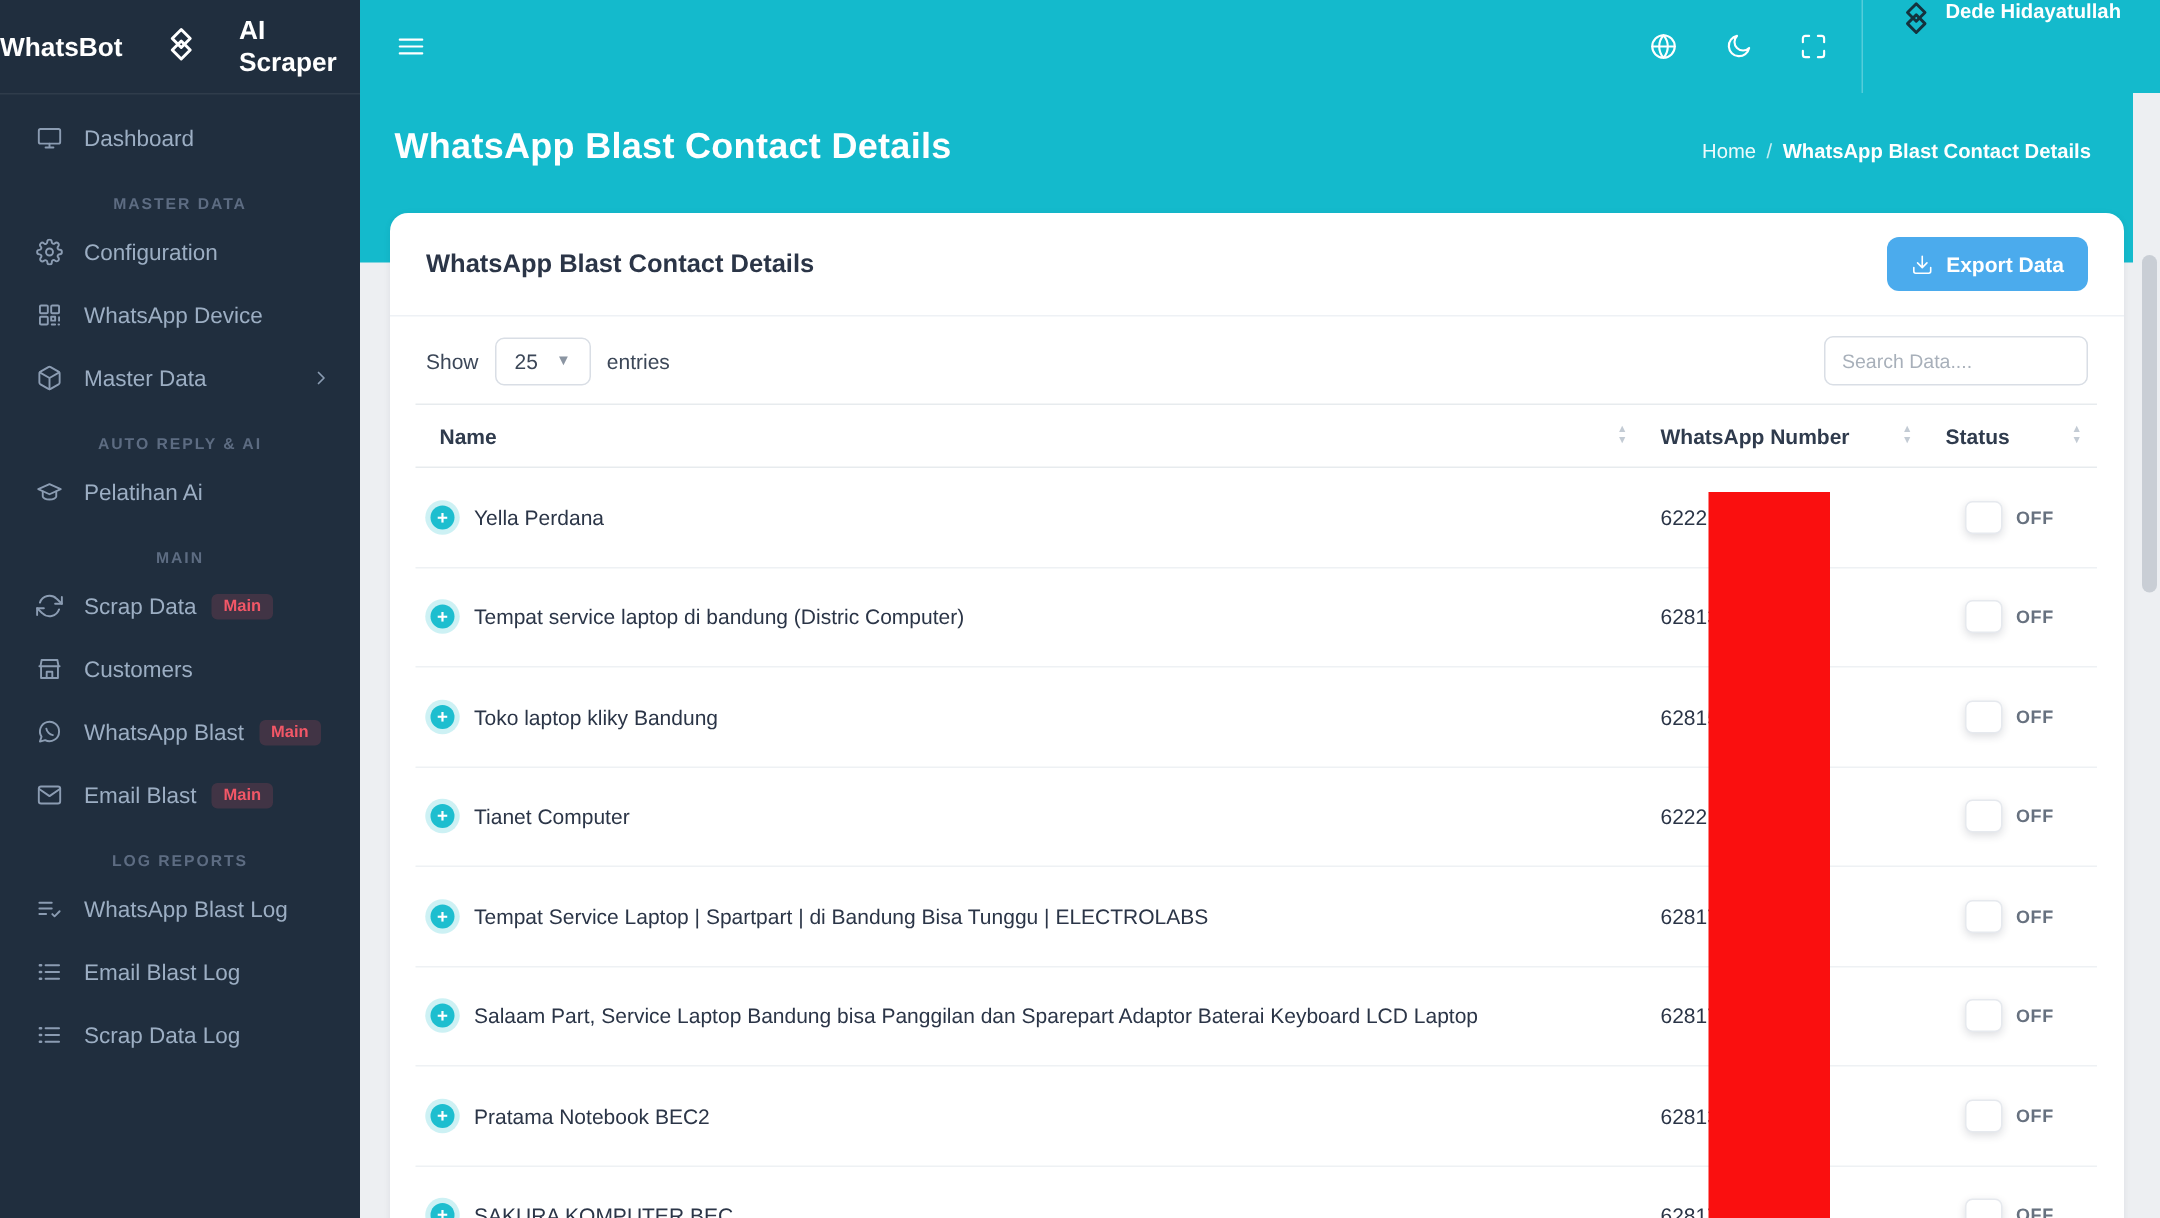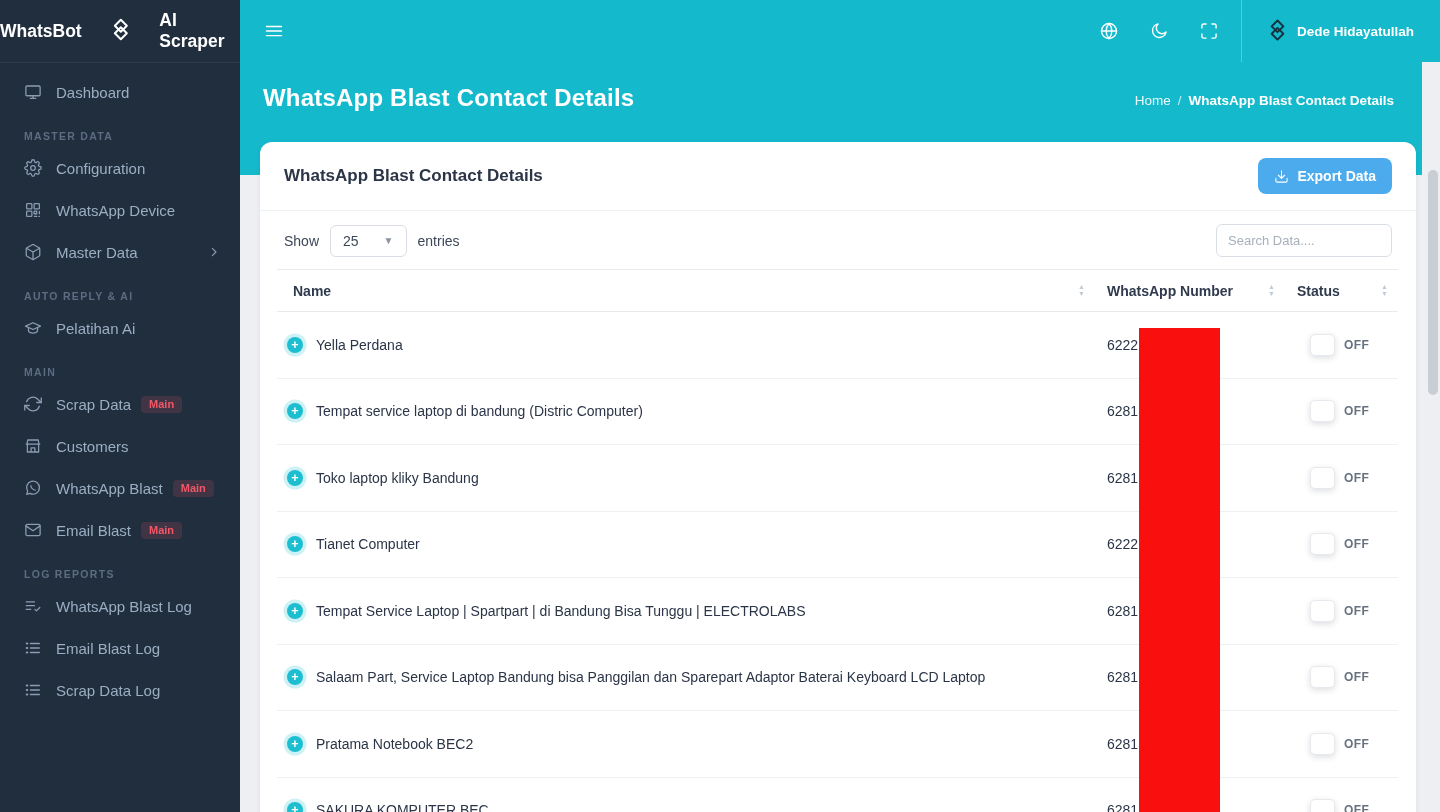--- a/index.html
+++ b/index.html
@@ -9,35 +9,35 @@
     -webkit-font-smoothing:antialiased;
   }
   .icn{display:inline-flex;}
   .icn svg{width:100%;height:100%;}
 
   
   .sidebar{position:absolute;left:0;top:0;width:240px;height:812px;background:#202e3e;z-index:10;}
   .logo{height:62px;display:flex;align-items:center;justify-content:center;gap:25px;
     color:#fff;font-size:17.5px;font-weight:700;border-bottom:1px solid rgba(255,255,255,.07);}
   .logo .icn{width:30px;height:30px;color:#fff;}
-  .nav{padding-top:8px;}
+  .nav{padding-top:8px;text-align:center;}
   .nav-section{padding:17px 24px 5px;font-size:10.5px;font-weight:700;letter-spacing:1.3px;color:#5d6c82;}
   .nav-item{display:flex;align-items:center;height:42px;padding:0 18px 0 24px;color:#9caec3;font-size:15px;cursor:pointer;}
   .nav-item .icn{width:18px;height:18px;margin-right:14px;color:#8b9cb2;flex:none;}
   .nav-item .chev{width:16px;height:16px;margin:0 0 0 auto;color:#8b9cb2;}
   .nav-badge{margin-left:10px;font-size:11px;font-weight:700;color:#f25767;background:rgba(242,87,103,.16);
     padding:3px 8px;border-radius:4px;line-height:1;}
 
   
   .topbar{position:absolute;left:240px;top:0;width:1200px;height:62px;background:#14bacc;z-index:5;
     display:flex;align-items:center;box-sizing:border-box;padding-left:24px;}
   .tb-burger{width:20px;height:20px;color:#fff;cursor:pointer;}
   .tb-icons{margin-left:auto;display:flex;align-items:center;gap:30px;margin-right:22px;}
   .tb-icons .icn{width:20px;height:20px;color:#fff;cursor:pointer;}
-  .tb-user{display:flex;align-items:center;gap:6px;height:62px;padding:0 26px 0 22px;
+  .tb-user{display:flex;gap:6px;height:62px;padding:0 26px 0 22px;
     border-left:1px solid rgba(255,255,255,.28);cursor:pointer;}
   .tb-user .icn{width:27px;height:27px;color:#14323e;}
   .tb-user-name{color:#fff;font-size:13.5px;font-weight:700;}
 
   
   .band{position:absolute;left:240px;top:62px;width:1182px;height:113px;background:#14bacc;z-index:1;
     box-sizing:border-box;display:flex;justify-content:space-between;align-items:flex-start;padding:22px 28px 0 23px;}
   .page-title{color:#fff;font-size:24px;font-weight:700;letter-spacing:.2px;}
   .breadcrumb{display:flex;gap:7px;align-items:center;margin-top:9px;font-size:13.5px;}
   .bc-home{color:rgba(255,255,255,.92);cursor:pointer;padding-left:30px;}
@@ -48,21 +48,21 @@
   .card{position:absolute;left:260px;top:142px;width:1156px;height:760px;background:#fff;border-radius:12px;
     box-shadow:0 1px 5px rgba(20,30,50,.07);z-index:2;box-sizing:border-box;}
   .card-header{display:flex;justify-content:space-between;align-items:center;padding:16px 24px;border-bottom:1px solid #eef1f5;}
   .card-title{font-size:17px;font-weight:700;color:#2b3547;}
   .export-btn{display:flex;align-items:center;gap:8px;background:#4babed;border:none;color:#fff;
     font-family:inherit;font-size:14px;font-weight:700;padding:10px 16px;border-radius:8px;cursor:pointer;}
   .export-btn .icn{width:15px;height:15px;color:#fff;}
 
   .controls{display:flex;justify-content:space-between;align-items:center;padding:13px 24px 12px;}
   .ctl-left{display:flex;align-items:center;font-size:14px;color:#3c4758;}
-  .select-box{display:inline-flex;align-items:center;gap:25px;border:1px solid #d9dee5;border-radius:6px;
+  .select-box{display:inline-flex;align-items:center;gap:12px;border:1px solid #d9dee5;border-radius:6px;
     padding:7px 12px;margin:0 11px;color:#3c4758;cursor:pointer;background:#fff;}
   .select-box .car{font-size:10px;color:#8b95a2;line-height:1;}
   .search-input{width:152px;padding:8px 11px;border:1px solid #d9dee5;border-radius:6px;font-size:13px;
     font-family:inherit;color:#333;outline:none;}
   .search-input::placeholder{color:#a8b0ba;}
 
   
   .tbl{margin:0 18px 0 17px;}
   .thead{display:grid;grid-template-columns:818px 190px 1fr;height:41px;align-items:stretch;
     border-top:1px solid #e7ebee;border-bottom:1px solid #e7ebee;}

